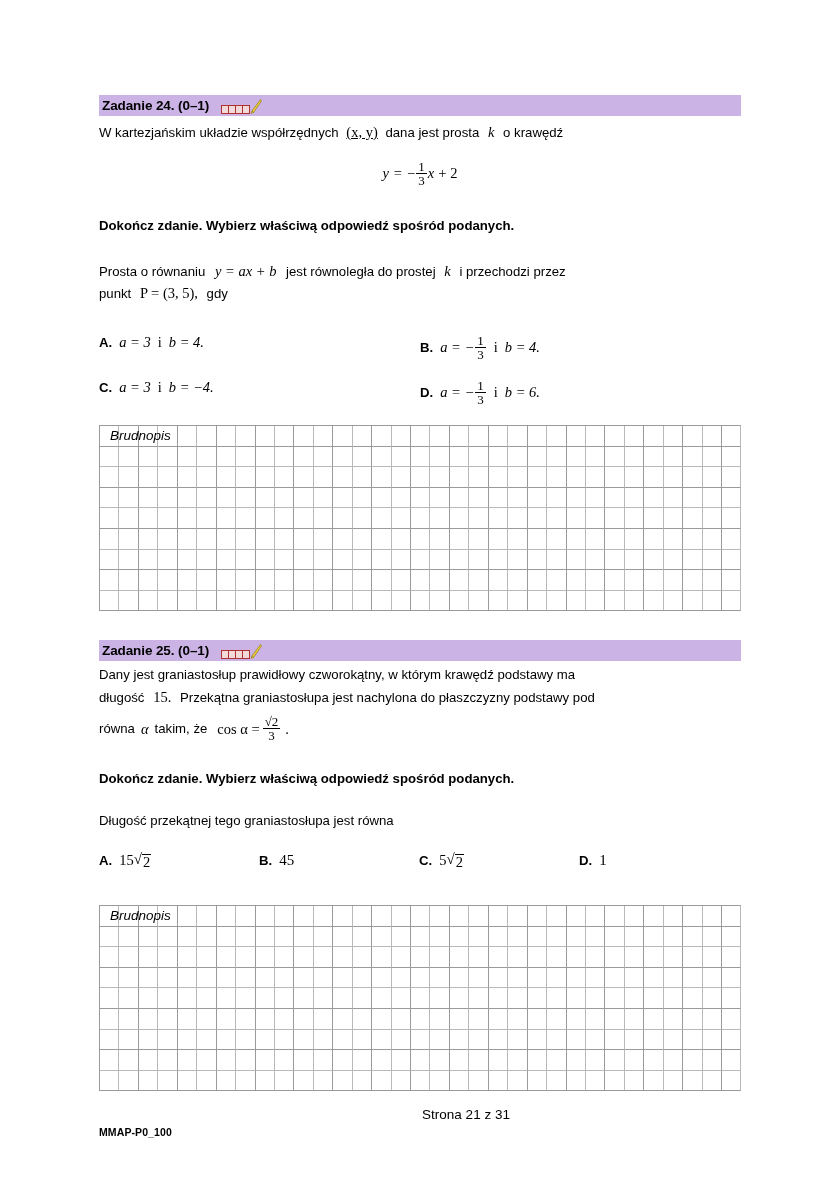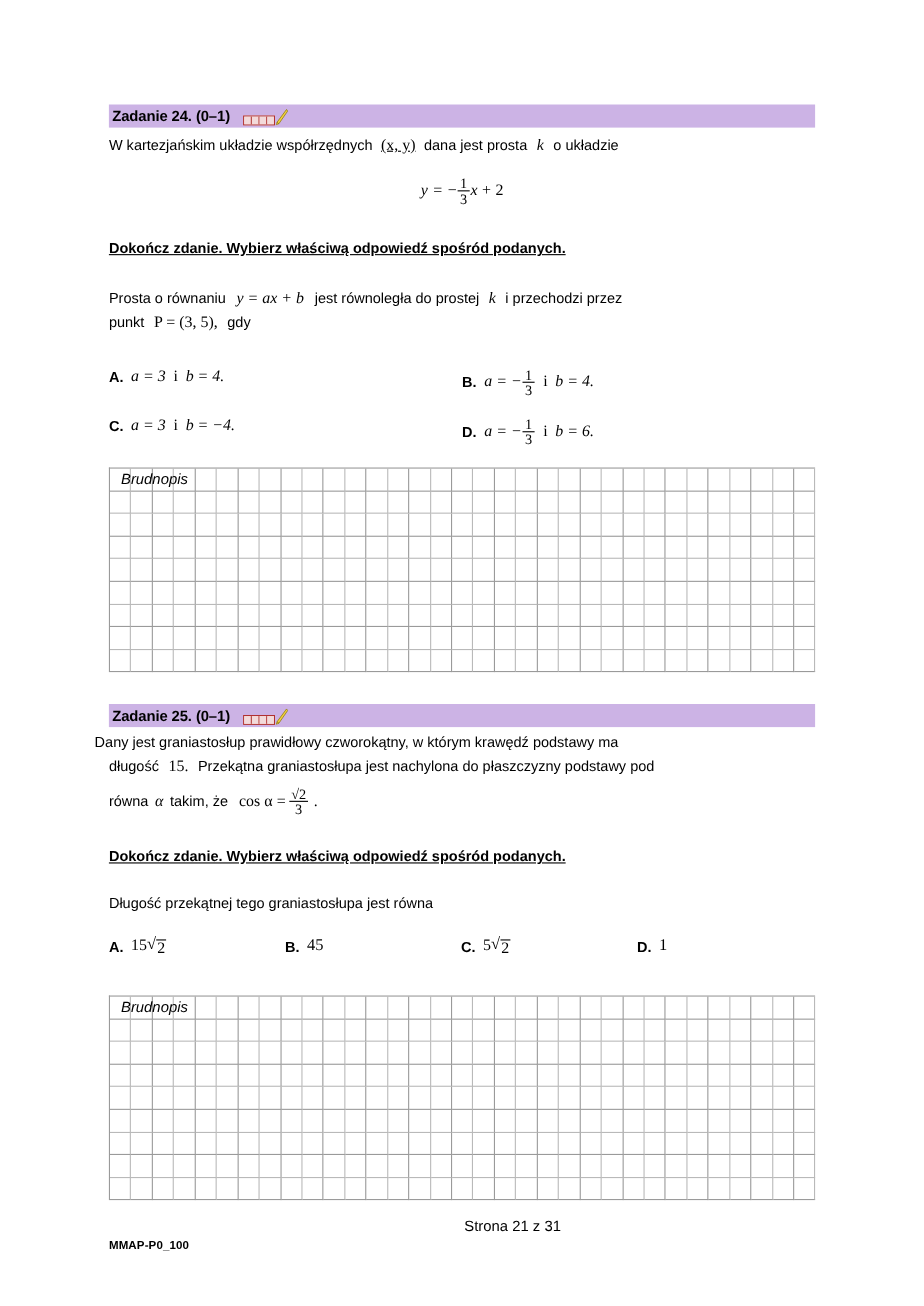--- a/index.html
+++ b/index.html
@@ -70,21 +70,21 @@
   .pencil-icon svg { display:block; }
 
   
   .ptext {
     position: absolute;
     font-size: 13.2px;
     line-height: 20px;
     color: #000;
     white-space: nowrap;
   }
-  .bold { font-weight: bold; text-decoration: underline; }
+  .bold { font-weight: bold; }
 
   .mathit {
     font-family: "Liberation Serif", serif;
     font-style: italic;
     font-size: 14.5px;
   }
   .mathup {
     font-family: "Liberation Serif", serif;
     font-style: normal;
     font-size: 14.5px;
@@ -219,21 +219,21 @@
         </svg>
       </span>
     </span>
   </div>
 
   <div class="ptext" style="left:99px; top:122px;">
     <span>W kartezjańskim układzie współrzędnych</span>
     <span class="mathup" style="margin:0 4px;text-decoration:underline;">(x, y)</span>
     <span>dana jest prosta</span>
     <span class="mathit" style="margin:0 5px;">k</span>
-    <span>o układzie</span>
+    <span>o krawędź</span>
   </div>
 
   <div class="display-eq" style="top:160px;">
     <span style="display:inline-flex; align-items:center;">
       <span class="mathit">y</span>
       <span class="mathup" style="margin:0 5px;">=</span>
       <span class="mathup">−</span>
       <span class="frac">
         <span class="num">1</span>
         <span class="den">3</span>
@@ -633,21 +633,21 @@
         </span>
       <span class="pencil-icon">
         <svg width="13" height="15" viewBox="0 0 13 15">
           <polygon points="11.5,0.5 12.5,2 4.5,13.5 2.8,12.2" fill="#f2d13b" stroke="#8c7a10" stroke-width="0.7"></polygon>
           <polygon points="2.8,12.2 4.5,13.5 2.2,14.4" fill="#e8c832" stroke="#8c7a10" stroke-width="0.6"></polygon>
         </svg>
       </span>
     </span>
   </div>
 
-  <div class="ptext" style="left:86px; top:665px;">Dany jest graniastosłup prawidłowy czworokątny, w którym krawędź podstawy ma</div>
+  <div class="ptext" style="left:99px; top:665px;">Dany jest graniastosłup prawidłowy czworokątny, w którym krawędź podstawy ma</div>
 
   <div class="ptext" style="left:99px; top:687px;">
     <span>długość</span>
     <span class="mathup" style="margin:0 5px;">15.</span>
     <span>Przekątna graniastosłupa jest nachylona do płaszczyzny podstawy pod</span>
   </div>
 
   <div class="ptext" style="left:99px; top:715px; display:flex; align-items:center;">
     <span>równa</span>
     <span class="mathit" style="margin:0 6px;">α</span>

